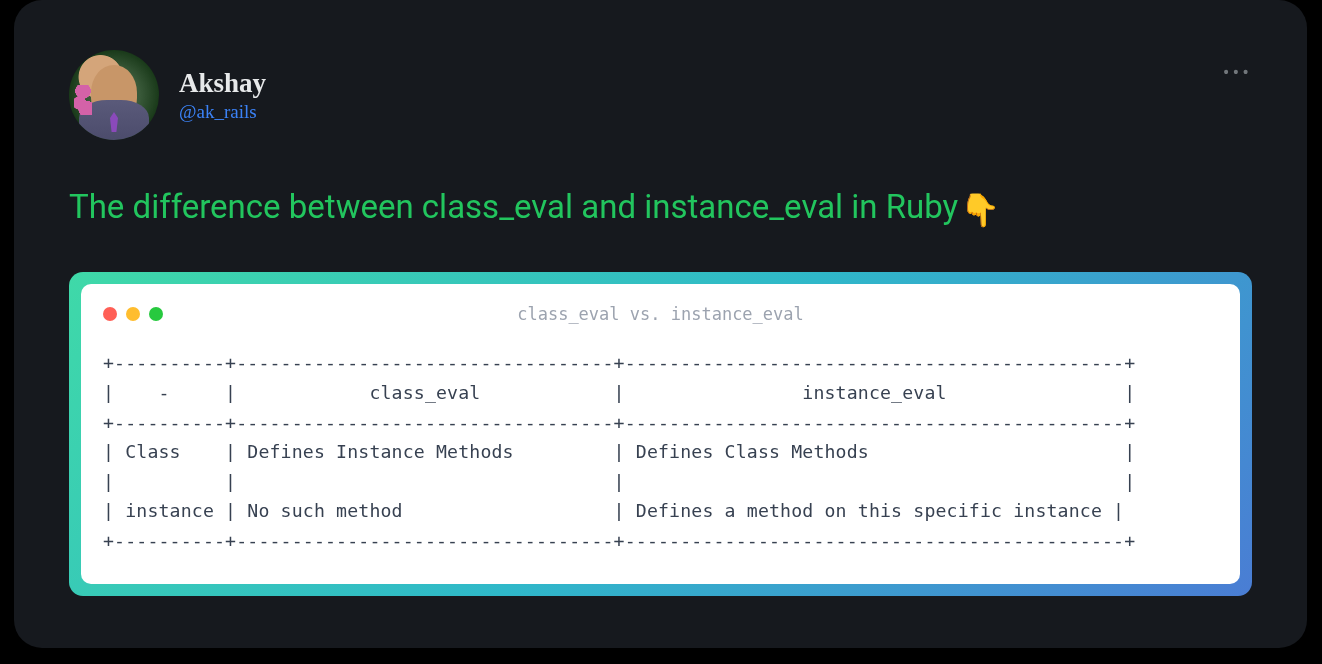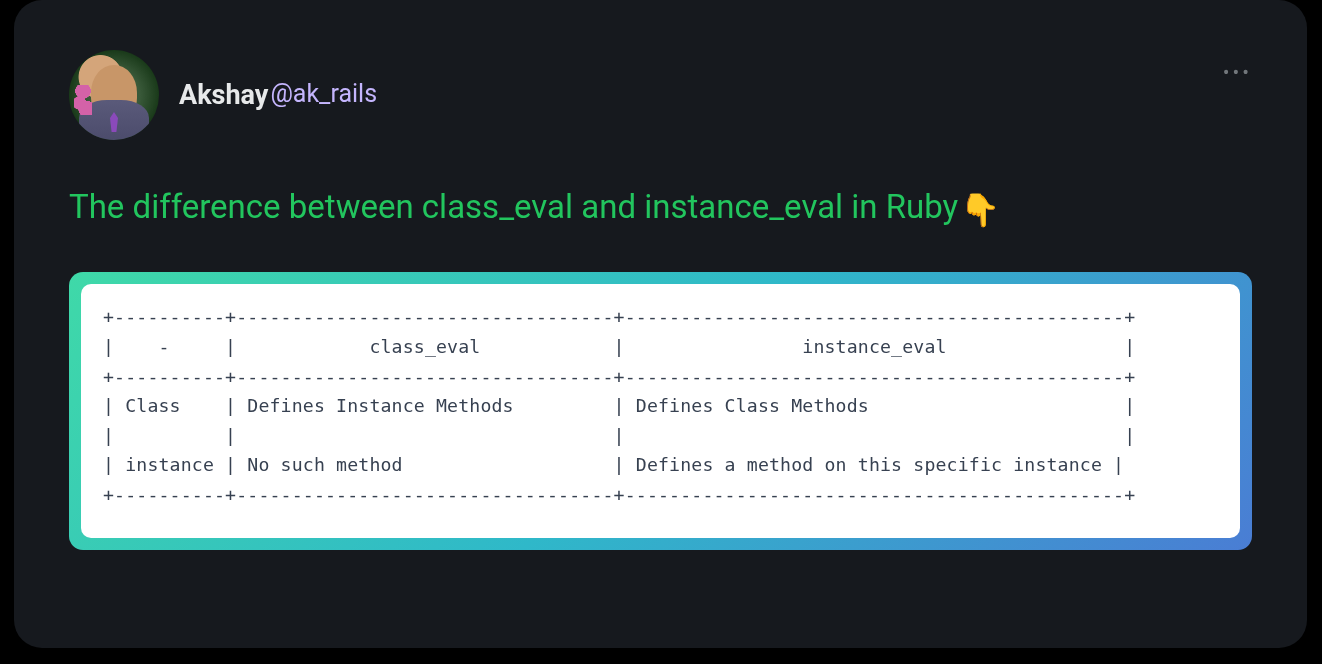--- a/index.html
+++ b/index.html
@@ -79,31 +79,32 @@
       top: 35px;
       width: 18px;
       height: 30px;
       background: radial-gradient(circle at 50% 20%, #d462a8 0%, #d462a8 30%, transparent 31%),
                   radial-gradient(circle at 30% 60%, #d462a8 0%, #d462a8 30%, transparent 31%),
                   radial-gradient(circle at 70% 80%, #d462a8 0%, #d462a8 30%, transparent 31%);
       z-index: 1;
     }
     .name-block {
       display: flex;
-      flex-direction: row;
+      flex-direction: column;
       gap: 2px;
+      font-family: Liberation Serif, serif;
     }
     .display-name {
       color: #e7e9ea;
       font-size: 27px;
       font-weight: 700;
     }
     .handle {
-      color: #c4b5fd;
-      font-size: 25px;
+      color: #3b82f6;
+      font-size: 19px;
       font-weight: 400;
     }
     .more-icon {
       position: absolute;
       top: 60px;
       right: 55px;
       color: #71767b;
       font-size: 20px;
       letter-spacing: 3px;
       cursor: pointer;
@@ -185,20 +186,28 @@
       <div class="handle">@ak_rails</div>
     </div>
   </div>
 
   <div class="tweet-text">
     <span>The difference between class_eval and instance_eval in Ruby</span><span class="emoji">👇</span>
   </div>
 
   <div class="code-embed">
     <div class="code-window">
+      <div class="window-header">
+        <div class="traffic-lights">
+          <div class="traffic-light tl-red"></div>
+          <div class="traffic-light tl-yellow"></div>
+          <div class="traffic-light tl-green"></div>
+        </div>
+        <div class="window-title">class_eval vs. instance_eval</div>
+      </div>
       <div class="ascii-table">+----------+----------------------------------+---------------------------------------------+
 |    -     |            class_eval            |                instance_eval                |
 +----------+----------------------------------+---------------------------------------------+
 | Class    | Defines Instance Methods         | Defines Class Methods                       |
 |          |                                  |                                             |
 | instance | No such method                   | Defines a method on this specific instance |
 +----------+----------------------------------+---------------------------------------------+</div>
     </div>
   </div>
 </div>

